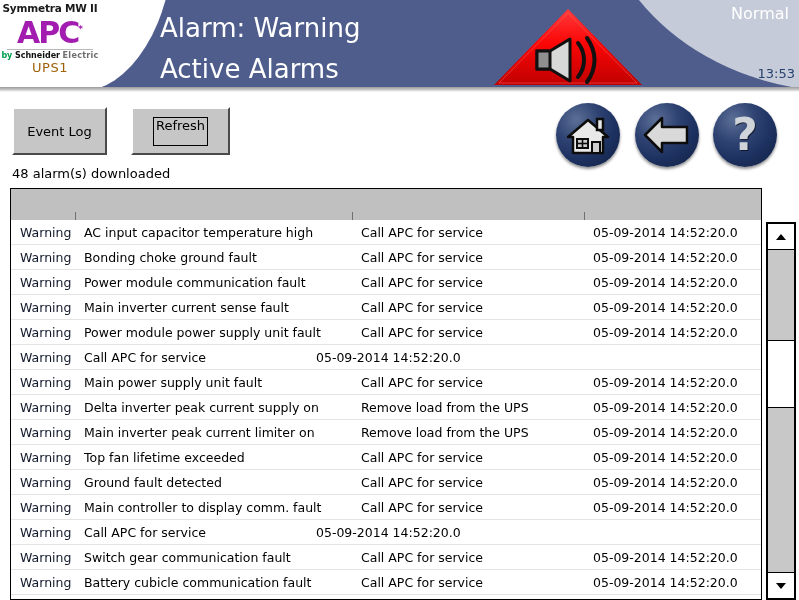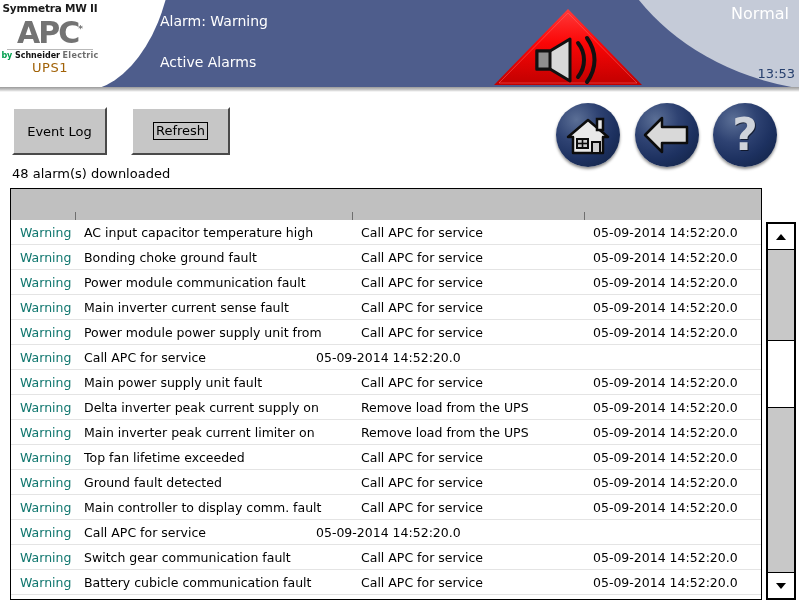--- a/index.html
+++ b/index.html
@@ -73,21 +73,21 @@
     font-size: 10.5px;
     font-weight: bold;
     color: #1a1a1a;
     letter-spacing: -0.2px;
     margin-top: 2px;
     white-space: nowrap;
   }
   .logo-apc {
     font-size: 30px;
     font-weight: bold;
-    color: #737373;
+    color: #a21caf;
     letter-spacing: -2px;
     line-height: 30px;
     margin-top: 0px;
     font-family: "DejaVu Sans", sans-serif;
     position: relative;
     display: inline-block;
   }
   .logo-apc sup {
     font-size: 9px;
     vertical-align: super;
@@ -111,21 +111,21 @@
     color: #a16207;
     margin-top: 0;
     letter-spacing: 0.5px;
   }
 
   
   #hdr-title-1, #hdr-title-2 {
     position: absolute;
     left: 160px;
     color: #ffffff;
-    font-size: 14px;
+    font-size: 26px;
     z-index: 5;
     white-space: nowrap;
   }
   #hdr-title-1 { top: 13px; }
   #hdr-title-2 { top: 54px; }
 
   #hdr-status {
     position: absolute;
     right: 18px; top: 4px;
     color: #ffffff;
@@ -163,21 +163,21 @@
     display: flex;
     align-items: center;
     justify-content: center;
     font-family: "DejaVu Sans", sans-serif;
     box-sizing: border-box;
   }
   #btn-event-log { left: 12px; top: 107px; width: 95px; height: 48px; }
   #btn-refresh   { left: 131px; top: 107px; width: 99px; height: 48px; }
   #btn-refresh .focus-ring {
     border: 1px solid #000000;
-    padding: 0px 2px 1px 2px;
+    padding: 0px 2px 12px 2px;
     line-height: 15px;
   }
 
   #alarm-count {
     position: absolute;
     left: 12px; top: 166px;
     font-size: 13px;
     color: #000000;
     white-space: nowrap;
   }
@@ -265,21 +265,21 @@
     display: flex;
     align-items: center;
     box-sizing: border-box;
     font-size: 12.5px;
     color: #000000;
     padding-left: 8px;
     white-space: nowrap;
     overflow: hidden;
     height: 24px;
   }
-  .td.sev { color: #0f766e; padding-left: 9px; }
+  .td.sev { color: #0f172a; padding-left: 9px; }
 
   
   #scrollbar {
     position: absolute;
     left: 766px; top: 222px;
     width: 30px; height: 378px;
     border: 1px solid #000000;
     box-sizing: border-box;
     background: #ffffff;
   }
@@ -427,21 +427,21 @@
         <div class="td c-date">05-09-2014 14:52:20.0</div>
       </div>
       <div class="trow">
         <div class="td c-sev sev">Warning</div>
         <div class="td c-desc">Main inverter current sense fault</div>
         <div class="td c-act">Call APC for service</div>
         <div class="td c-date">05-09-2014 14:52:20.0</div>
       </div>
       <div class="trow">
         <div class="td c-sev sev">Warning</div>
-        <div class="td c-desc">Power module power supply unit from</div>
+        <div class="td c-desc">Power module power supply unit fault</div>
         <div class="td c-act">Call APC for service</div>
         <div class="td c-date">05-09-2014 14:52:20.0</div>
       </div>
       <div class="trow">
         <div class="td c-sev sev">Warning</div>
         <div class="td c-act">Call APC for service</div>
         <div class="td c-date">05-09-2014 14:52:20.0</div>
       </div>
       <div class="trow">
         <div class="td c-sev sev">Warning</div>

